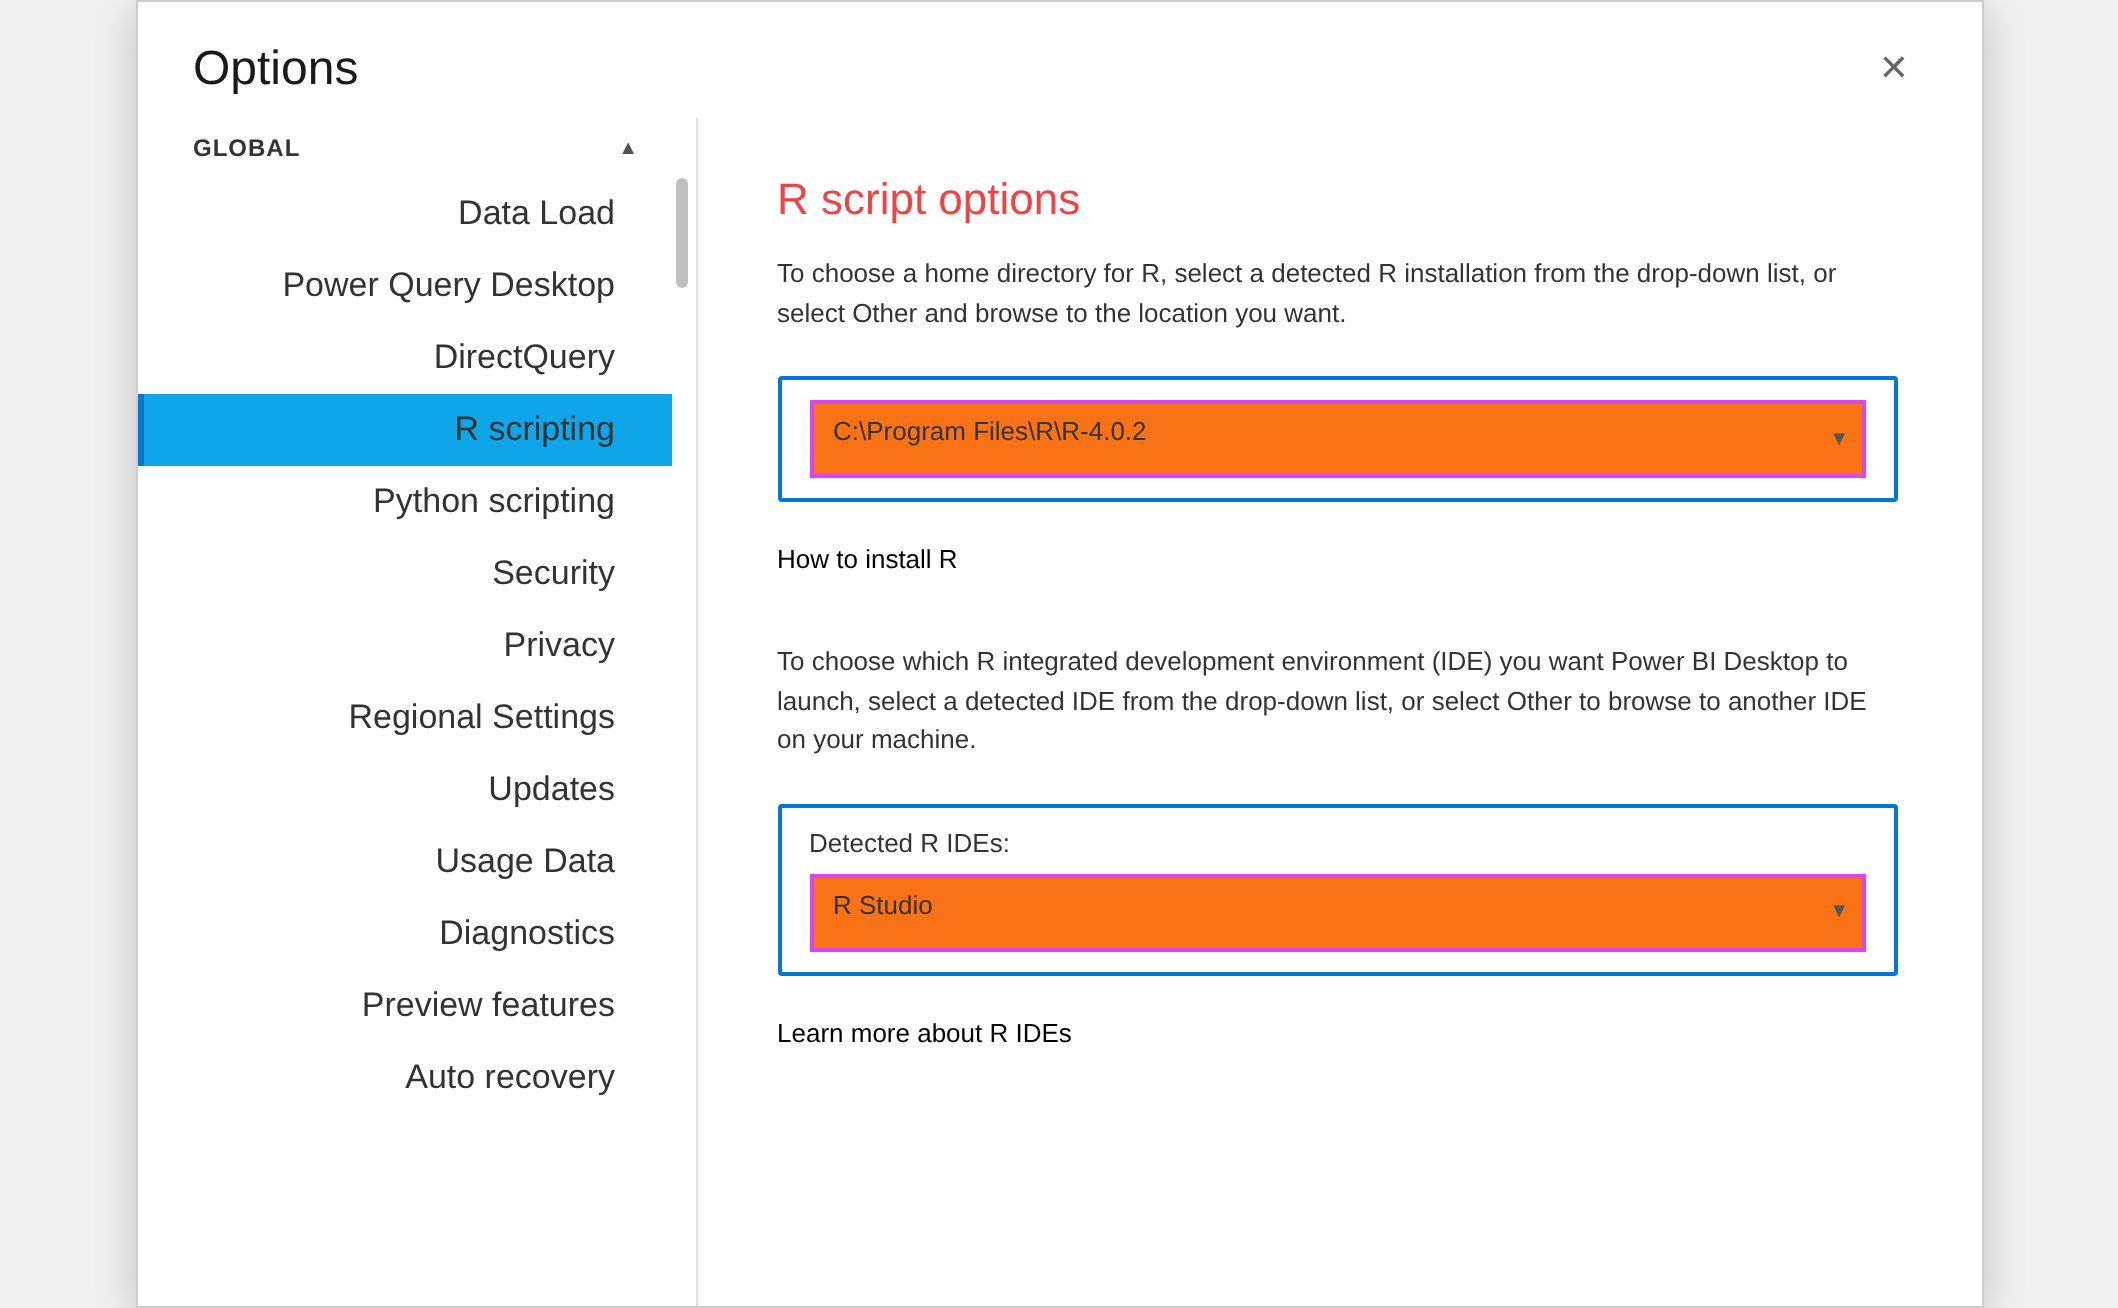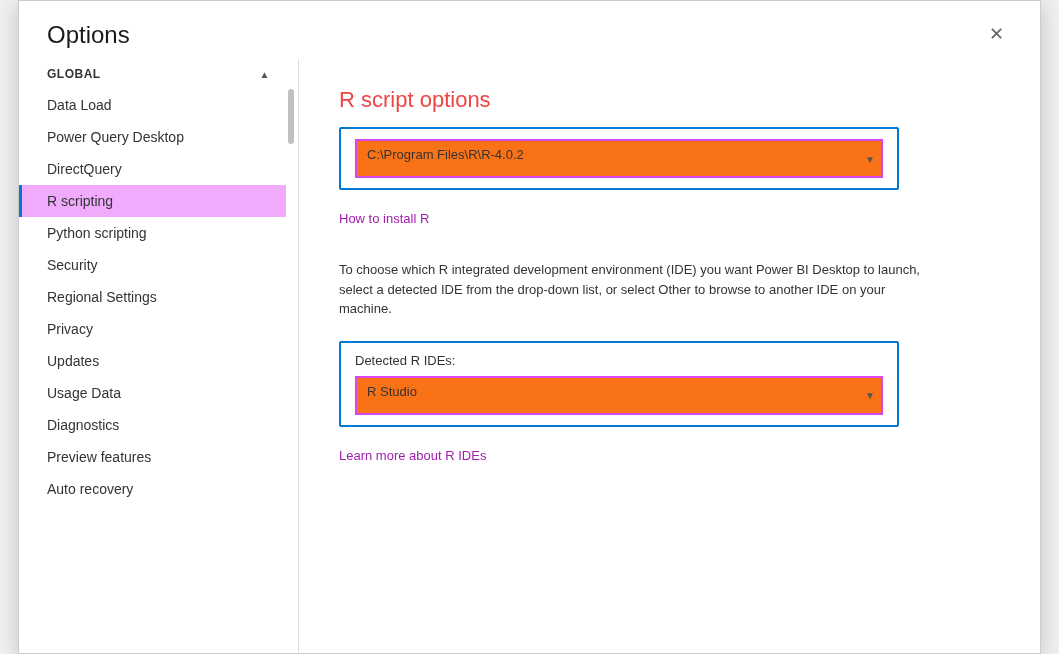--- a/index.html
+++ b/index.html
@@ -12,21 +12,21 @@
       font-family: 'Segoe UI', Arial, sans-serif;
       background: #f0f0f0;
       display: flex;
       align-items: center;
       justify-content: center;
       min-height: 100vh;
       font-size: 14px;
     }
 
     .dialog {
-      width: 1023px;
+      width: 924px;
       height: 654px;
       background: #ffffff;
       border: 1px solid #ccc;
       box-shadow: 0 4px 20px rgba(0,0,0,0.2);
       display: flex;
       flex-direction: column;
       position: relative;
     }
 
     .dialog-header {
@@ -72,29 +72,29 @@
 
     .sidebar-nav li {
       position: relative;
     }
 
     .sidebar-item {
       display: block;
       padding: 8px 28px;
       color: #333;
       cursor: pointer;
-      font-size: 14px;
+      font-size: 17px;
       border: none;
       background: none;
       width: 100%;
-      text-align: left;
+      text-align: right;
     }
 
     .sidebar-item.active {
-      background: #f0abfc;
+      background: #0ea5e9;
       border-left: 3px solid #0078d4;
       padding-left: 25px;
     }
 
     .collapse-btn {
       display: flex;
       align-items: center;
       justify-content: space-between;
       padding: 8px 16px 8px 28px;
       cursor: pointer;
@@ -171,21 +171,21 @@
       position: absolute;
       right: 8px;
       top: 50%;
       transform: translateY(-50%);
       pointer-events: none;
       font-size: 10px;
       color: #555;
     }
 
     .link {
-      color: #a21caf;
+      color: #000000;
       font-size: 13px;
       cursor: pointer;
       text-decoration: none;
       display: inline-block;
       margin-bottom: 24px;
     }
 
     .sidebar-with-scroll {
       position: relative;
       display: flex;
@@ -242,24 +242,24 @@
             <li>
               <button class="sidebar-item active">R scripting</button>
             </li>
             <li>
               <button class="sidebar-item">Python scripting</button>
             </li>
             <li>
               <button class="sidebar-item">Security</button>
             </li>
             <li>
+              <button class="sidebar-item">Privacy</button>
+            </li>
+            <li>
               <button class="sidebar-item">Regional Settings</button>
-            </li>
-            <li>
-              <button class="sidebar-item">Privacy</button>
             </li>
             <li>
               <button class="sidebar-item">Updates</button>
             </li>
             <li>
               <button class="sidebar-item">Usage Data</button>
             </li>
             <li>
               <button class="sidebar-item">Diagnostics</button>
             </li>
@@ -272,20 +272,21 @@
           </ul>
         </div>
         <div class="sidebar-scrollbar">
           <div class="sidebar-scrollbar-thumb"></div>
         </div>
       </div>
     </div>
 
     <div class="main-content">
       <h2 class="section-title">R script options</h2>
+      <p class="description-text">To choose a home directory for R, select a detected R installation from the drop-down list, or select Other and browse to the location you want.</p>
 
       <div class="field-group">
         <div class="select-wrapper">
           <select>
             <option>C:\Program Files\R\R-4.0.2</option>
             <option>Other</option>
           </select>
           <span class="dropdown-arrow">▼</span>
         </div>
       </div>

